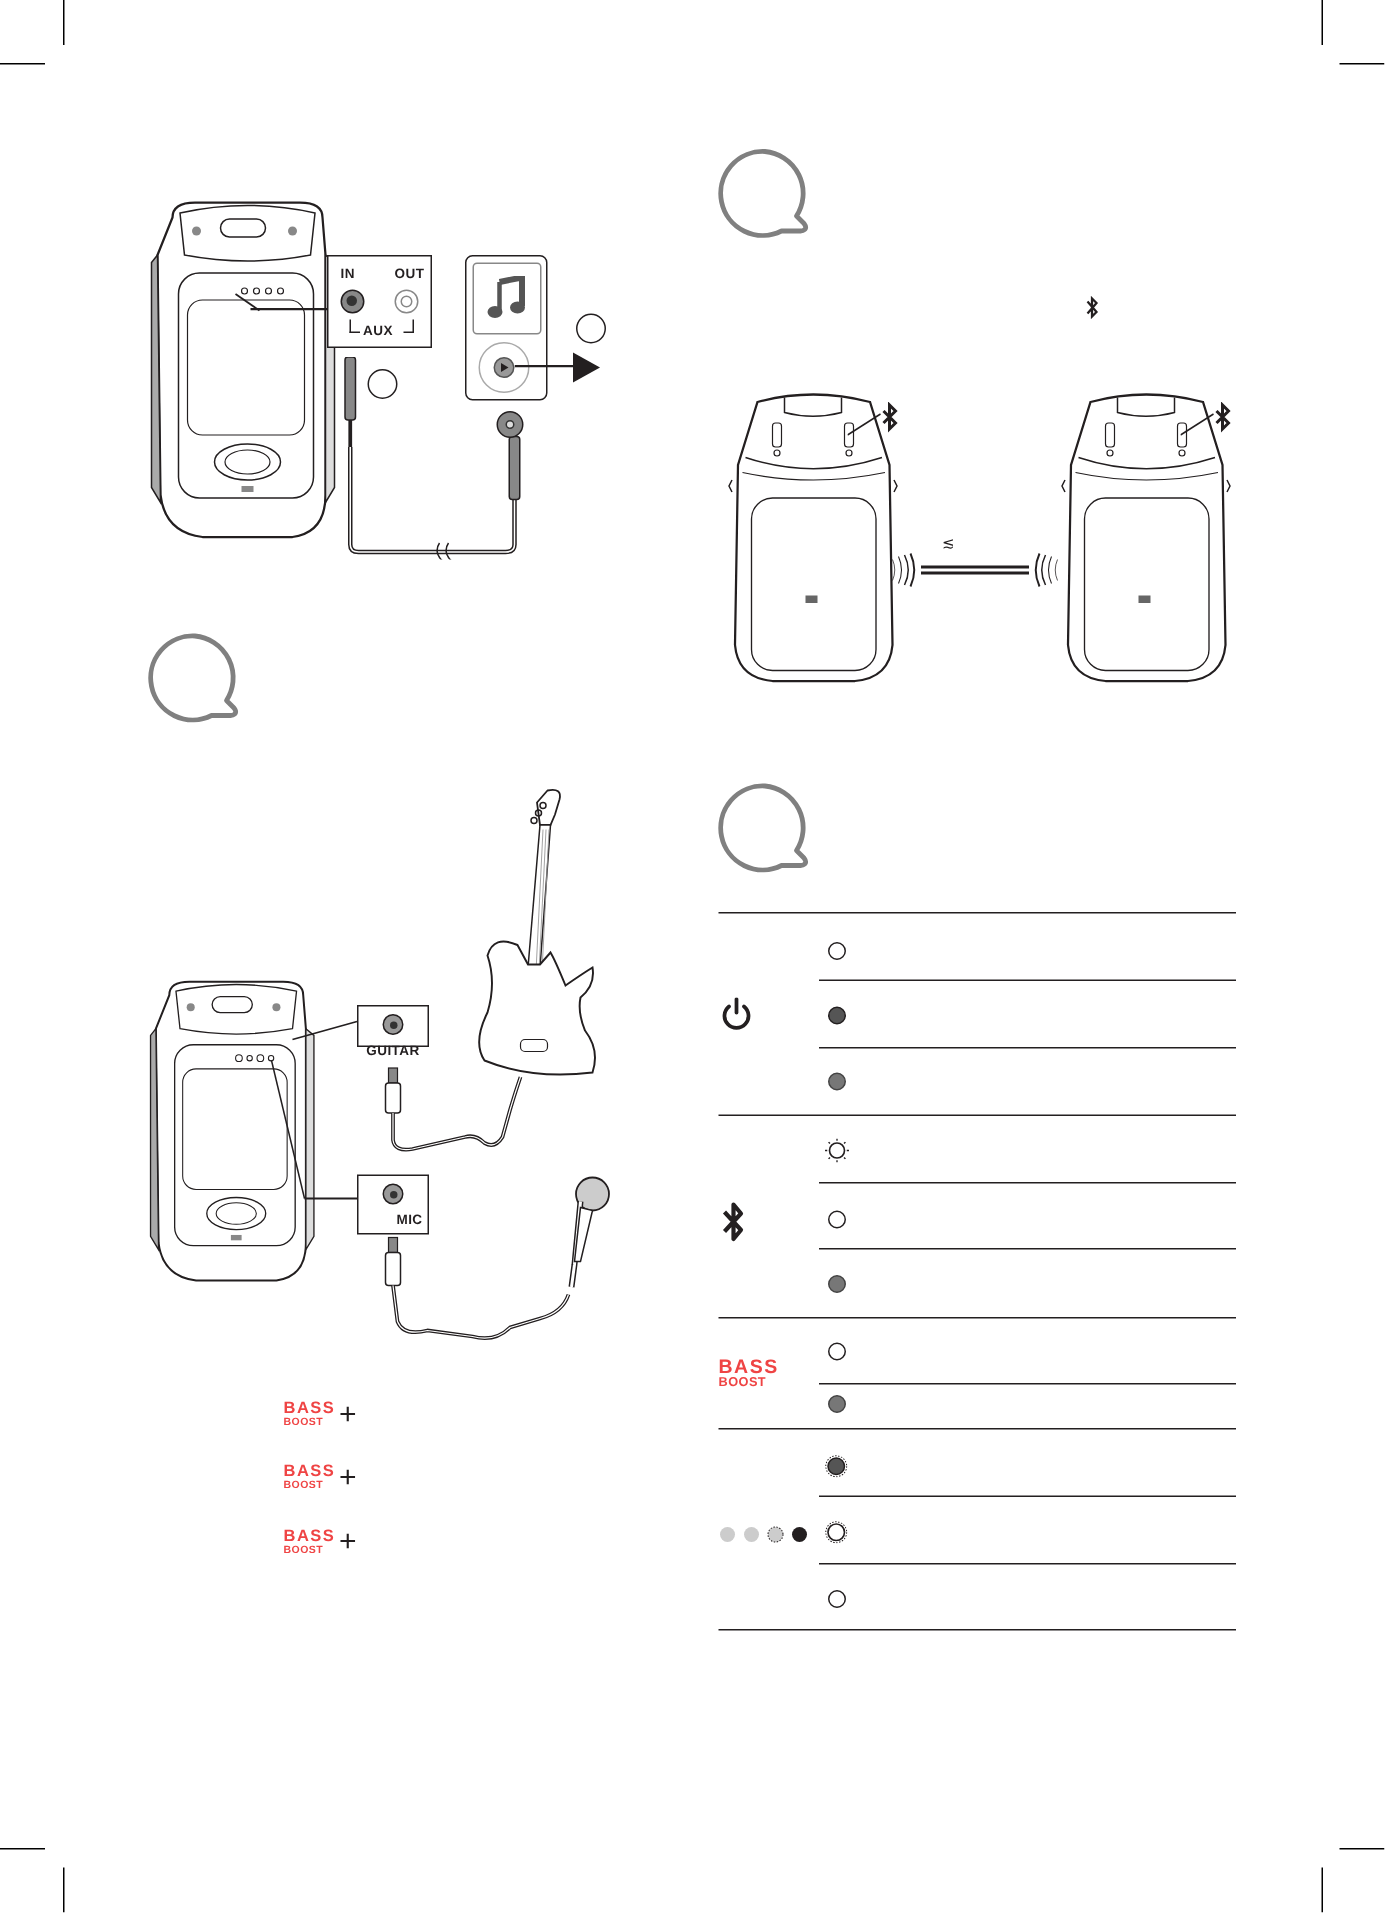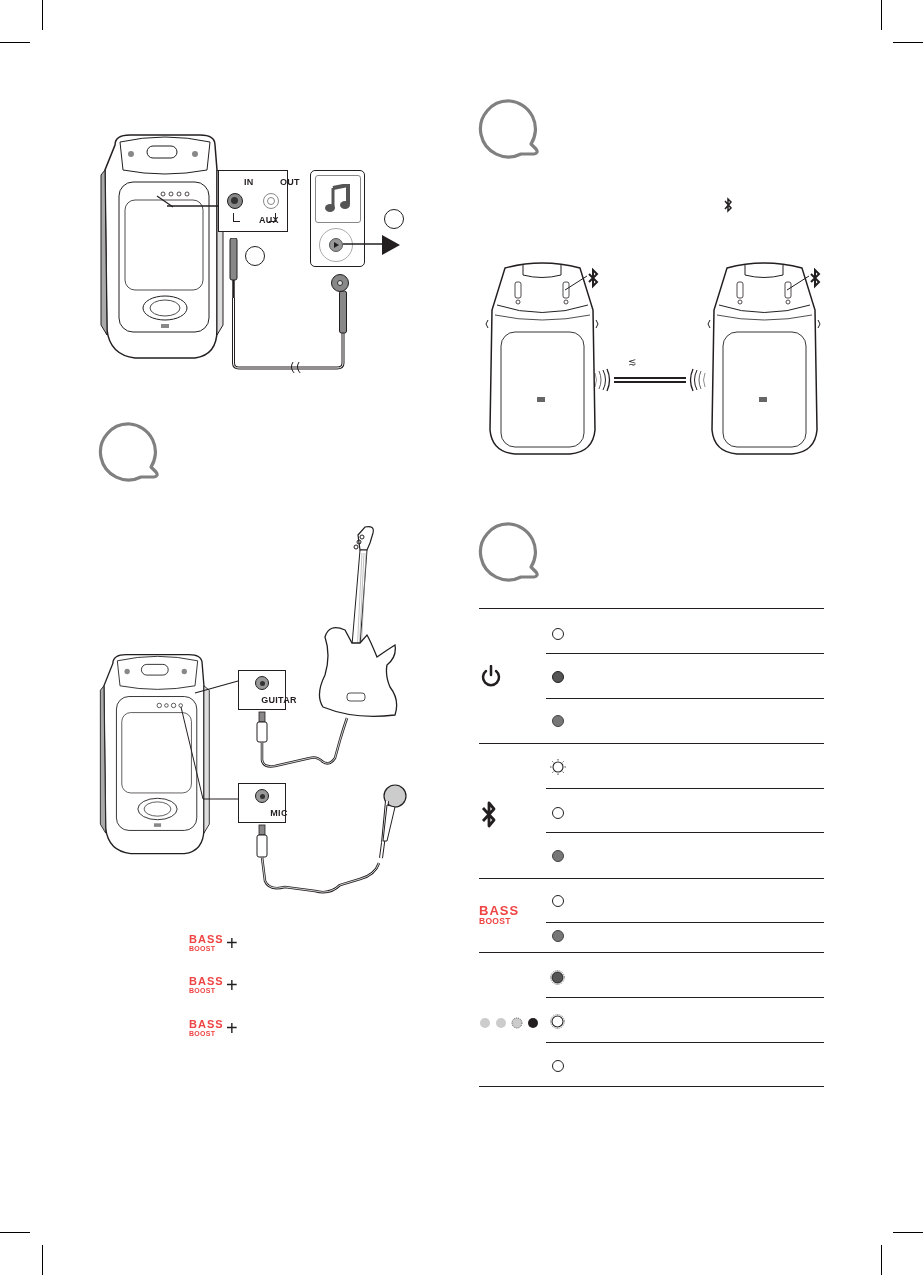--- a/index.html
+++ b/index.html
@@ -12,21 +12,21 @@
     .hr-part { position: absolute; left: 67px; width: 278px; height: 1px; background: #231f20; }
     .led { position: absolute; left: 73px; width: 12px; height: 12px; border-radius: 50%; box-sizing: border-box; }
     .led-white { border: 1.3px solid #231f20; background: #fff; }
     .led-dark { border: 1px solid #231f20; background: #555; }
     .led-mid { border: 1px solid #444; background: #777; }
     .bass-label { font-family: "Liberation Sans", sans-serif; font-weight: bold; line-height: 1; color: #ef4444; }
     .bass-label .b1 { font-size: 11px; letter-spacing: 1px; display:block; }
     .bass-label .b2 { font-size: 7px; letter-spacing: 0.3px; display:block; }
     .plus { font-size: 20px; font-weight: normal; line-height: 1; }
     .port-box { position: absolute; border: 1.5px solid #231f20; background: #fff; box-sizing: border-box; }
-    .port-label { font-weight: bold; font-size: 9px; letter-spacing: 0.3px; text-align: center; margin-left: 17px; }
+    .port-label { font-weight: bold; font-size: 9px; letter-spacing: 0.3px; text-align: center; }
   </style>
 </head>
 <body>
 
 <div class="crop" style="left:42px;top:0;width:1px;height:30px;"></div>
 <div class="crop" style="left:0;top:42px;width:30px;height:1px;"></div>
 <div class="crop" style="left:881px;top:0;width:1px;height:30px;"></div>
 <div class="crop" style="left:893px;top:42px;width:30px;height:1px;"></div>
 <div class="crop" style="left:0;top:1232px;width:30px;height:1px;"></div>
 <div class="crop" style="left:42px;top:1245px;width:1px;height:30px;"></div>
@@ -208,31 +208,31 @@
         <circle cx="96" cy="62" r="2"></circle>
       </g>
   </svg>
 
   <svg class="abs" style="left:70px;top:150px" width="80" height="130" viewBox="0 0 80 130">
     <line x1="30" y1="18" x2="73" y2="6" stroke="#231f20" stroke-width="1.2"></line>
     <line x1="16" y1="32" x2="38" y2="124" stroke="#231f20" stroke-width="1"></line>
     <line x1="38" y1="124" x2="73" y2="124" stroke="#231f20" stroke-width="1.2"></line>
   </svg>
 
-  <div class="port-box" style="left:143px;top:145px;width:48px;height:40px;">
+  <div class="port-box" style="left:143px;top:145px;width:48px;height:28px;">
     <div class="abs" style="left:16px;top:5px;width:14px;height:14px;border-radius:50%;background:#999;border:1px solid #231f20;box-sizing:border-box;">
         <div style="position:absolute;left:3.5px;top:3.5px;width:5px;height:5px;border-radius:50%;background:#333;"></div>
       </div>
     <div class="abs port-label" style="left:0;top:24px;width:46px;">GUITAR</div>
   </div>
   <div class="port-box" style="left:143px;top:258px;width:48px;height:40px;">
     <div class="abs" style="left:16px;top:5px;width:14px;height:14px;border-radius:50%;background:#999;border:1px solid #231f20;box-sizing:border-box;">
         <div style="position:absolute;left:3.5px;top:3.5px;width:5px;height:5px;border-radius:50%;background:#333;"></div>
       </div>
-    <div class="abs port-label" style="left:0;top:24px;width:46px;">MIC</div>
+    <div class="abs port-label" style="left:11px;top:24px;width:46px;">MIC</div>
   </div>
 
   <svg class="abs" style="left:220px;top:0" width="90" height="215" viewBox="0 0 90 215">
     <path d="M43 10 L50 2 Q60 0 58 8 L55 18 L52 25 L45 25 Z" fill="#fff" stroke="#231f20" stroke-width="1.2"></path>
     <circle cx="47" cy="12" r="2" fill="none" stroke="#231f20"></circle>
       <circle cx="44" cy="17" r="2" fill="none" stroke="#231f20"></circle>
       <circle cx="41" cy="22" r="2" fill="none" stroke="#231f20"></circle>
     <path d="M45 25 L52 25 L45 120 L37 120 Z" fill="#fff" stroke="#231f20" stroke-width="1"></path>
     <line x1="47" y1="28" x2="40" y2="170" stroke="#999" stroke-width="0.6"></line>
       <line x1="49" y1="28" x2="42" y2="170" stroke="#999" stroke-width="0.6"></line>

